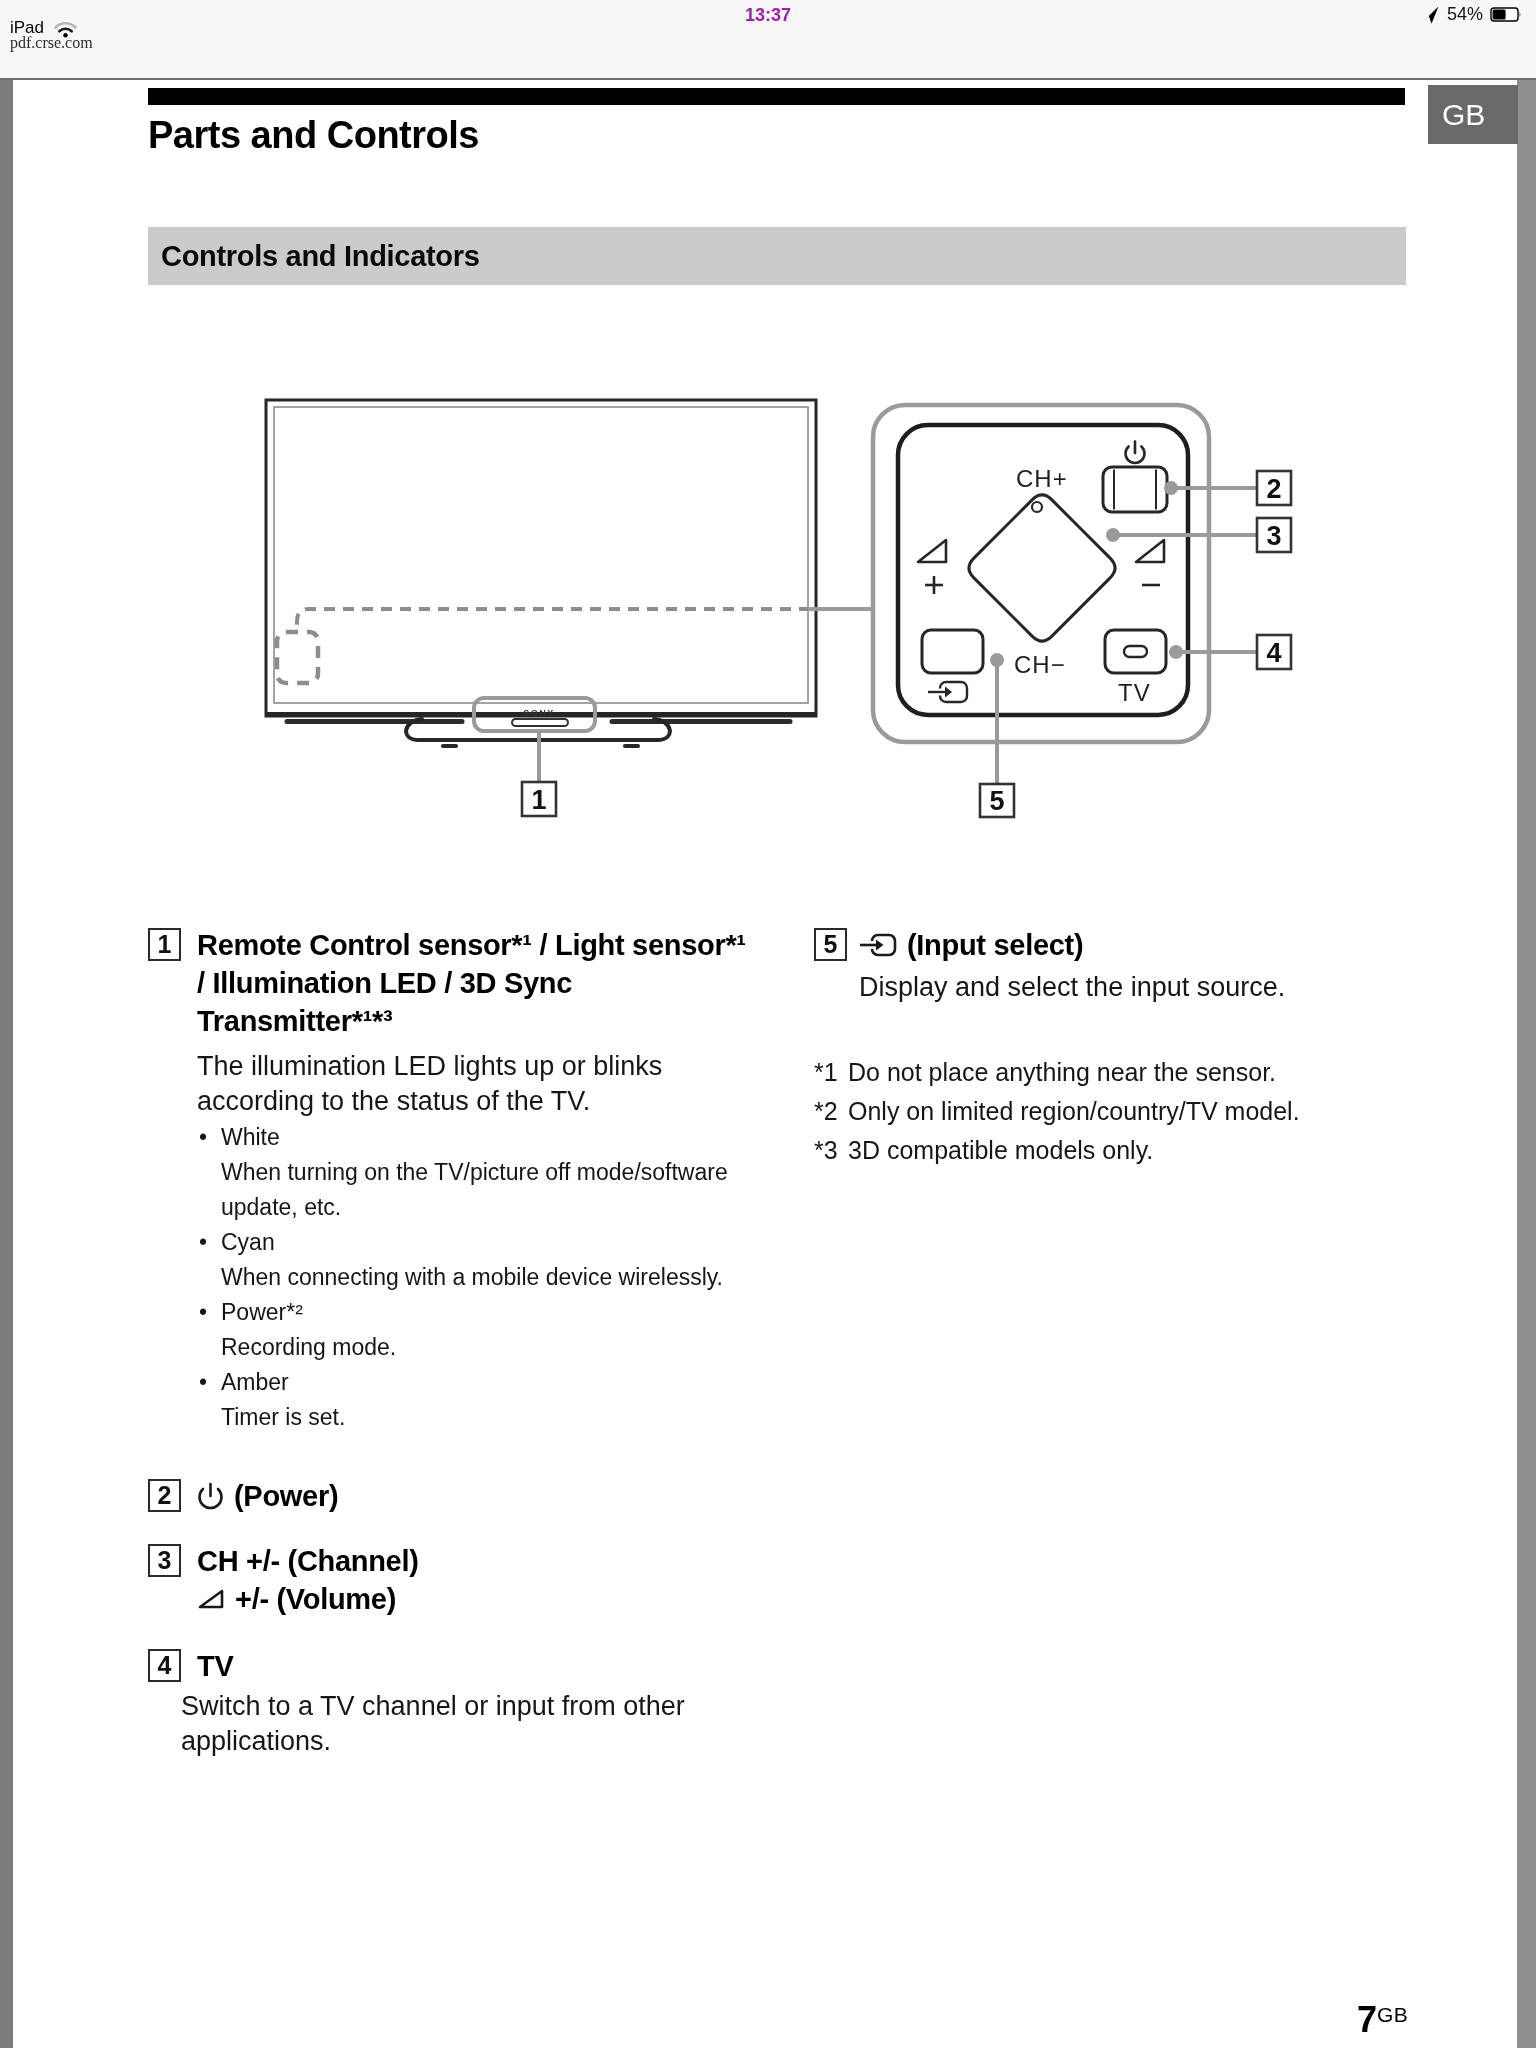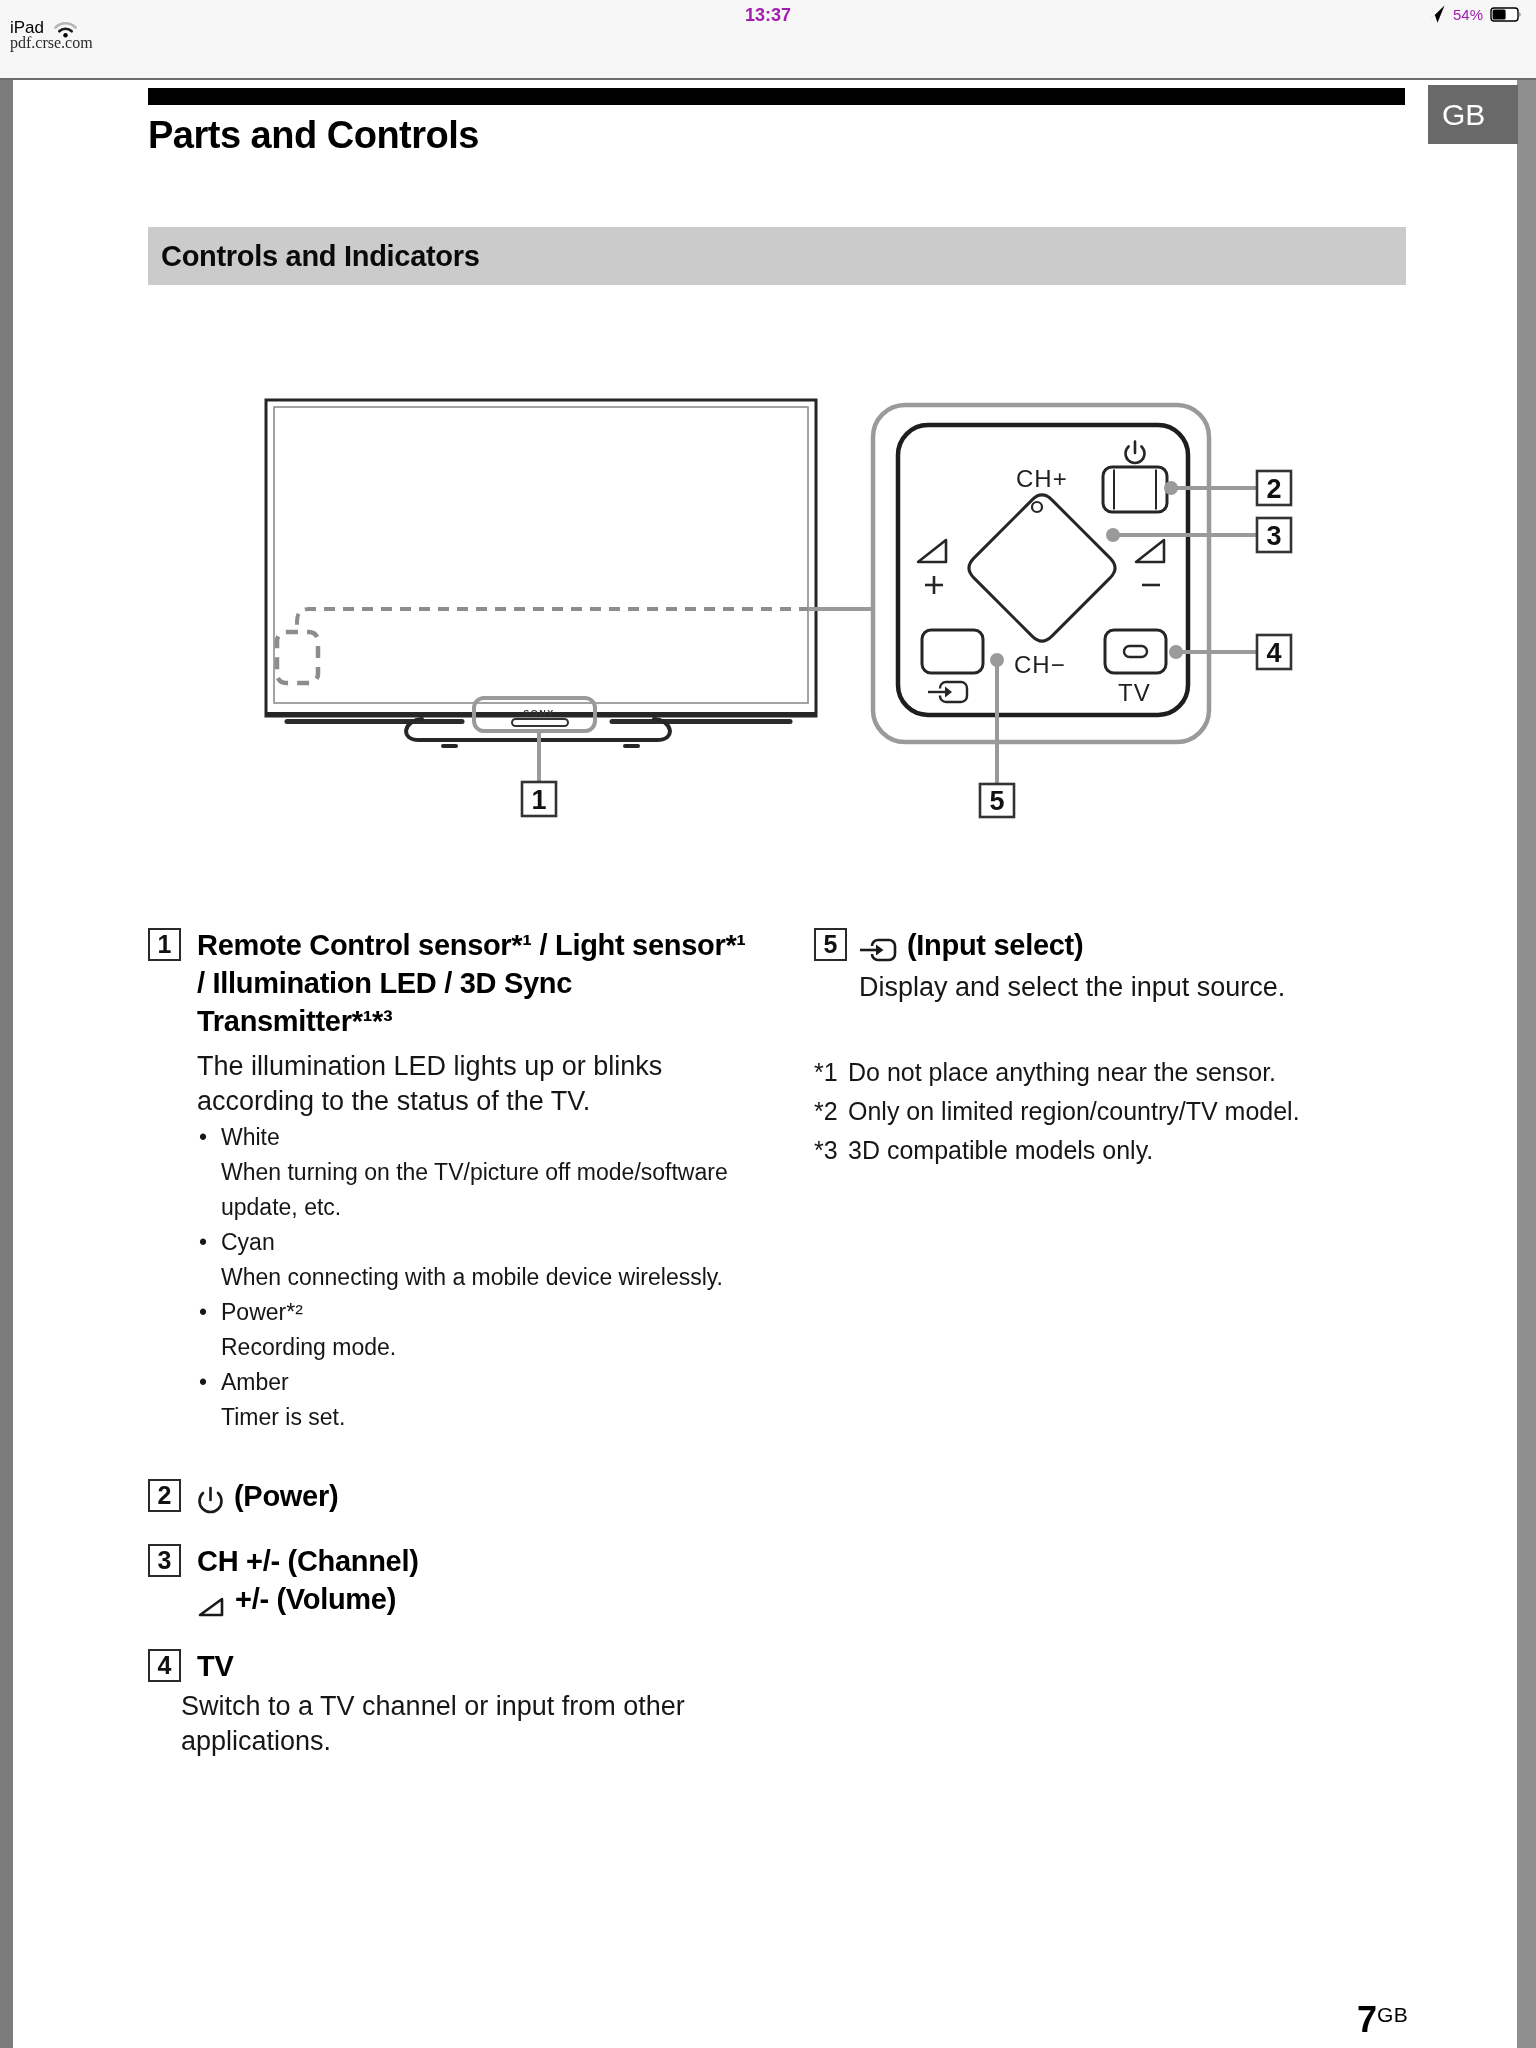--- a/index.html
+++ b/index.html
@@ -6,21 +6,21 @@
   #screen{position:relative;width:1536px;height:2048px;background:#fff;
     font-family:"Liberation Sans",sans-serif;overflow:hidden;color:#111;}
   
   .chrome{position:absolute;left:0;top:0;width:1536px;height:80px;background:#f7f7f7;
     border-bottom:2px solid #6d6d6d;box-sizing:border-box;z-index:10;}
   .statusbar{position:absolute;left:0;top:0;width:100%;height:30px;}
   .sb-left{position:absolute;left:10px;top:18px;display:flex;align-items:center;gap:9px;}
   .sb-device{font-size:17px;color:#000;}
   .sb-time{position:absolute;left:0;right:0;top:5px;text-align:center;font-size:18px;font-weight:600;color:#a21caf;}
   .sb-right{position:absolute;right:14px;top:4px;display:flex;align-items:center;gap:7px;}
-  .sb-batt-label{font-size:15px;color:#a21caf;}
+  .sb-batt-label{font-size:18px;color:#0f172a;}
   .urlbar{position:absolute;left:10px;top:30px;width:100%;height:28px;text-align:left;font-family:Liberation Serif, serif;}
   .url-text{display:inline-block;font-size:16px;color:#2b2b2b;margin-top:4px;}
   
   .gutter-left{position:absolute;left:0;top:80px;width:13px;height:1968px;background:#7c7c7c;}
   .gutter-right{position:absolute;right:0;top:80px;width:19px;height:1968px;background:#8f8f8f;}
   .pdf-page{position:absolute;left:13px;top:80px;width:1504px;height:1968px;background:#fff;}
   
   .black-bar{position:absolute;left:148px;top:88px;width:1257px;height:17px;background:#000;}
   .gb-badge{position:absolute;left:1428px;top:85px;width:90px;height:59px;background:#696969;
     color:#fff;font-size:30px;line-height:59px;padding-left:14px;box-sizing:border-box;}
@@ -32,21 +32,21 @@
   .diagram-svg text{font-family:"Liberation Sans",sans-serif;}
   .dlabel{font-size:24px;fill:#1f1f1f;letter-spacing:1px;}
   .dnum{font-size:27px;font-weight:bold;fill:#111;}
   .sony{font-size:9px;font-weight:bold;fill:#333;letter-spacing:1.5px;}
   
   .col{position:absolute;}
   .item-row{display:flex;align-items:flex-start;}
   .numbox{flex:0 0 auto;width:33px;height:33px;border:2.5px solid #2a2a2a;box-sizing:border-box;
     text-align:center;font-size:25px;font-weight:bold;line-height:28px;color:#111;background:#fff;margin-top:2px;}
   .item-head{margin-left:16px;font-size:29px;font-weight:bold;line-height:38px;color:#000;letter-spacing:-0.3px;}
-  .head-iconrow{display:flex;align-items:flex-end;gap:10px;}
+  .head-iconrow{display:flex;align-items:center;gap:10px;}
   .item-body{font-size:27px;line-height:35px;color:#161616;}
   .indent{margin-left:49px;}
   .bullets{list-style:none;margin:1px 0 0 49px;padding:0;}
   .bullets li{position:relative;padding-left:24px;font-size:23px;line-height:35px;color:#161616;}
   .bullets li::before{content:"•";position:absolute;left:2px;top:0;}
   .fnrow{display:flex;font-size:25px;line-height:39px;color:#161616;}
   .fnmark{flex:0 0 34px;}
   .footer{position:absolute;left:1357px;top:2002px;display:flex;align-items:flex-start;}
   .footer .fnum{font-size:36px;font-weight:bold;line-height:1;color:#000;}
   .footer .fsuf{font-size:21px;color:#000;margin-top:1px;letter-spacing:0.5px;}

